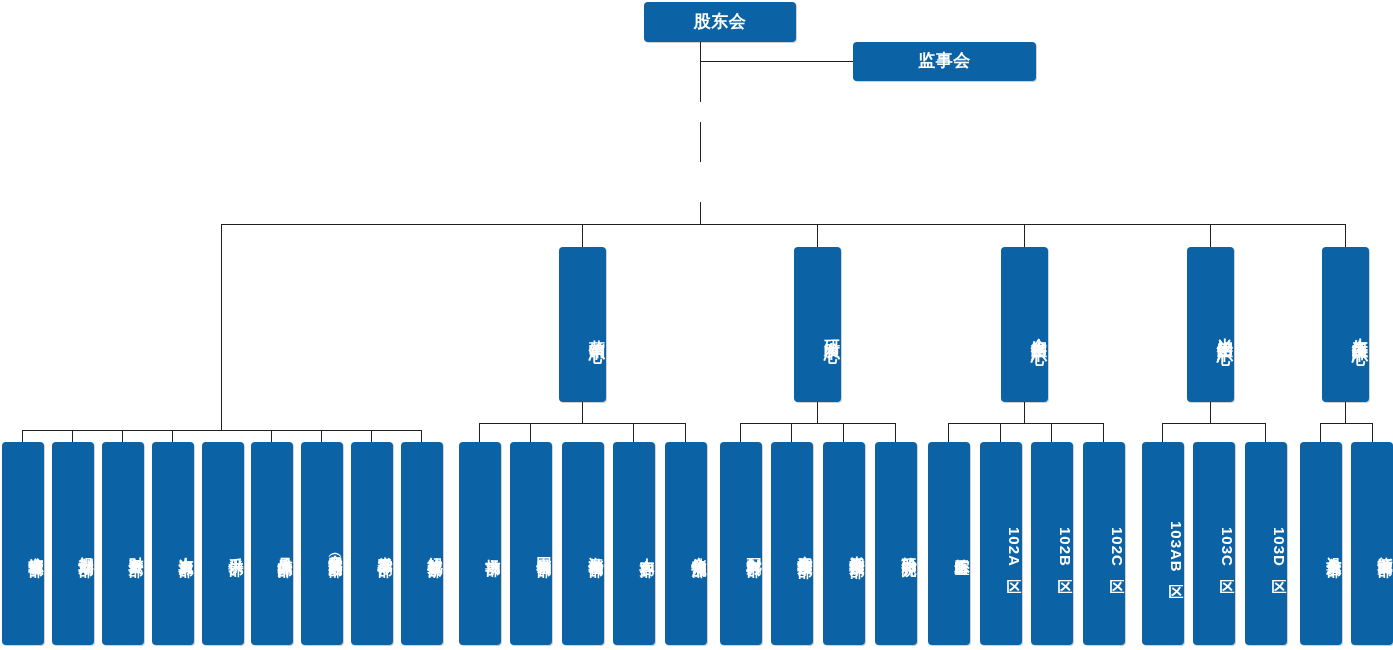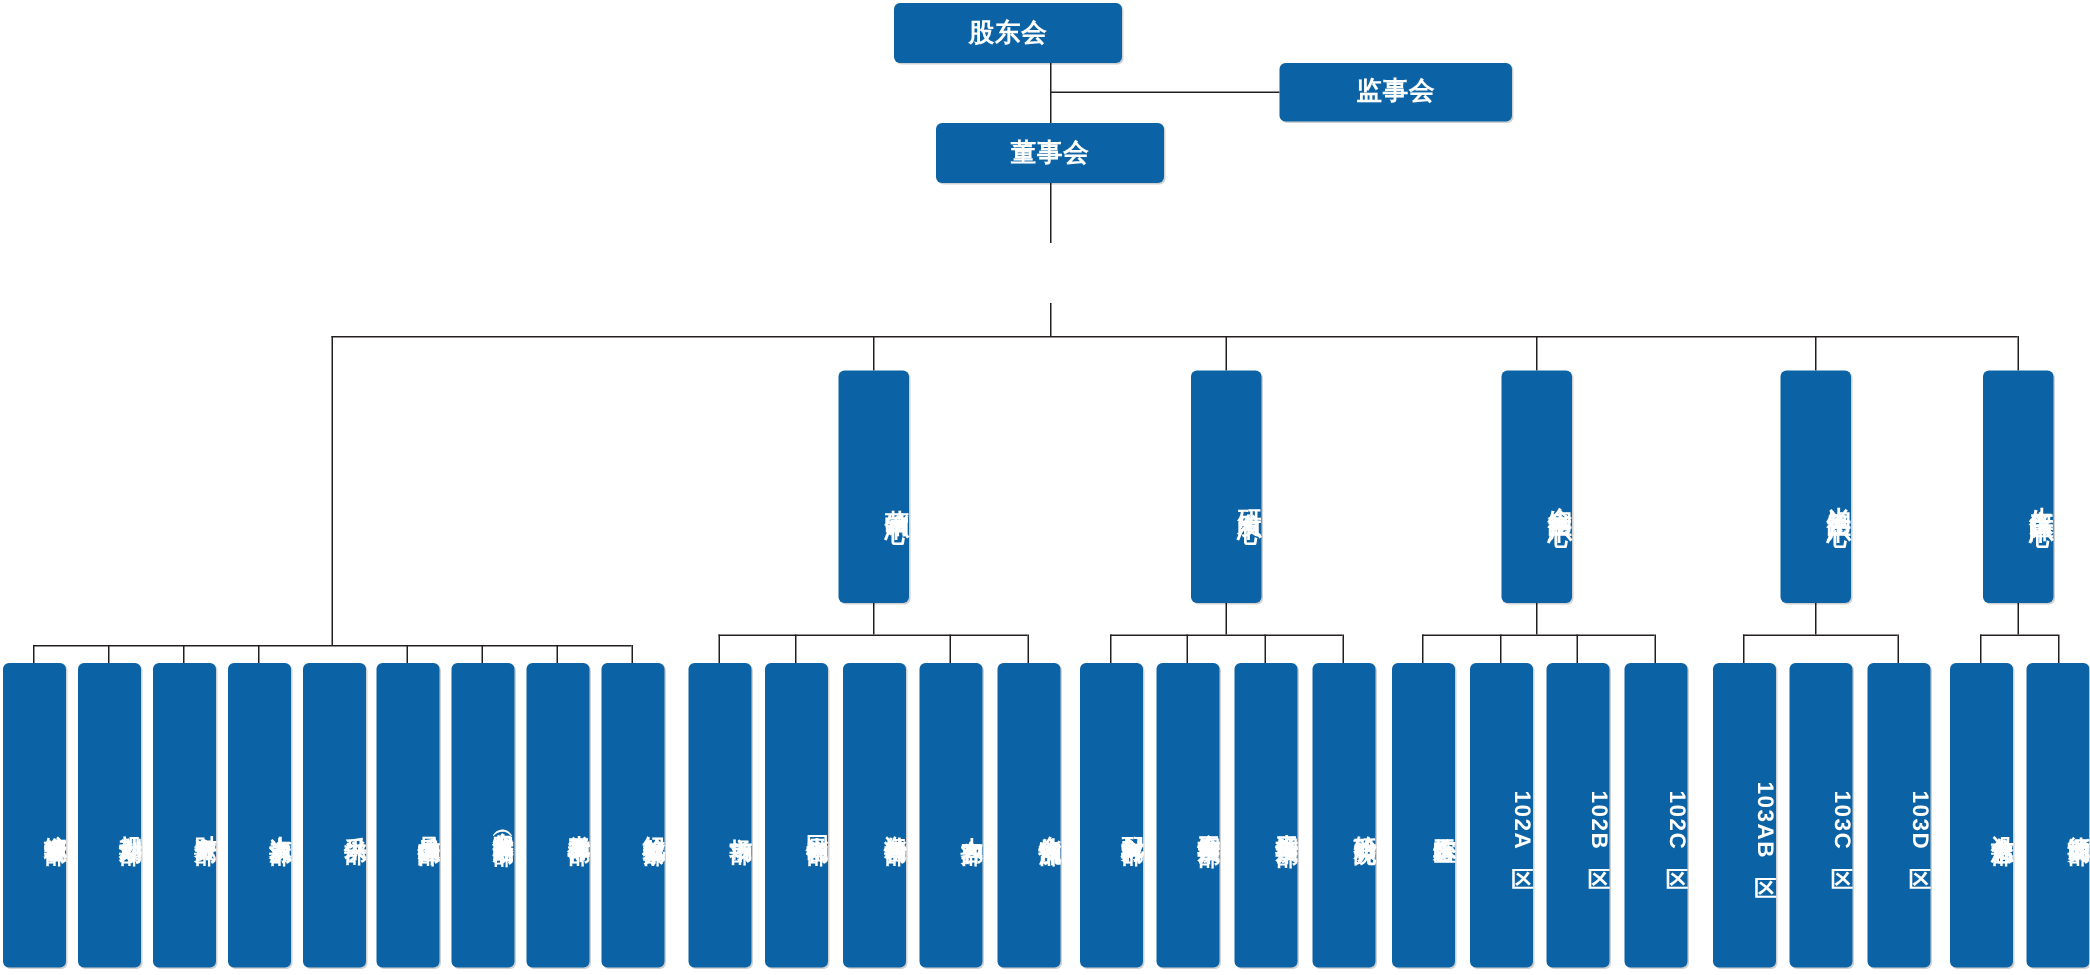--- a/index.html
+++ b/index.html
@@ -123,31 +123,28 @@
   <div class="line v" style="left:1210px;top:402px;height:21px;"></div>
   <div class="line h" style="left:1162px;top:423px;width:103px;"></div>
   <div class="line v" style="left:1162px;top:423px;height:19px;"></div>
   <div class="line v" style="left:1265px;top:423px;height:19px;"></div>
 
   <div class="line v" style="left:1345px;top:402px;height:21px;"></div>
   <div class="line h" style="left:1320px;top:423px;width:52px;"></div>
   <div class="line v" style="left:1320px;top:423px;height:19px;"></div>
   <div class="line v" style="left:1372px;top:423px;height:19px;"></div>
 
-  <div class="node horiz" style="left:596px;top:2px;width:152px;height:40px;">
+  <div class="node horiz" style="left:644px;top:2px;width:152px;height:40px;">
     <span>股东会</span>
   </div>
 
-  <div class="node horiz" style="left:853px;top:42px;width:155px;height:39px;">
+  <div class="node horiz" style="left:853px;top:42px;width:183px;height:39px;">
     <span>监事会</span>
   </div>
 
-  <div class="node horiz" style="left:624px;top:82px;width:152px;height:40px;">
-    <span>董事会</span>
-  </div>
 
 
   <div class="node vert center" style="left:559px;top:247px;width:47px;height:155px;">
     <span>营销中心</span>
   </div>
   <div class="node vert center" style="left:794px;top:247px;width:47px;height:155px;">
     <span>研发中心</span>
   </div>
   <div class="node vert center" style="left:1001px;top:247px;width:47px;height:155px;">
     <span>全钢生产中心</span>

